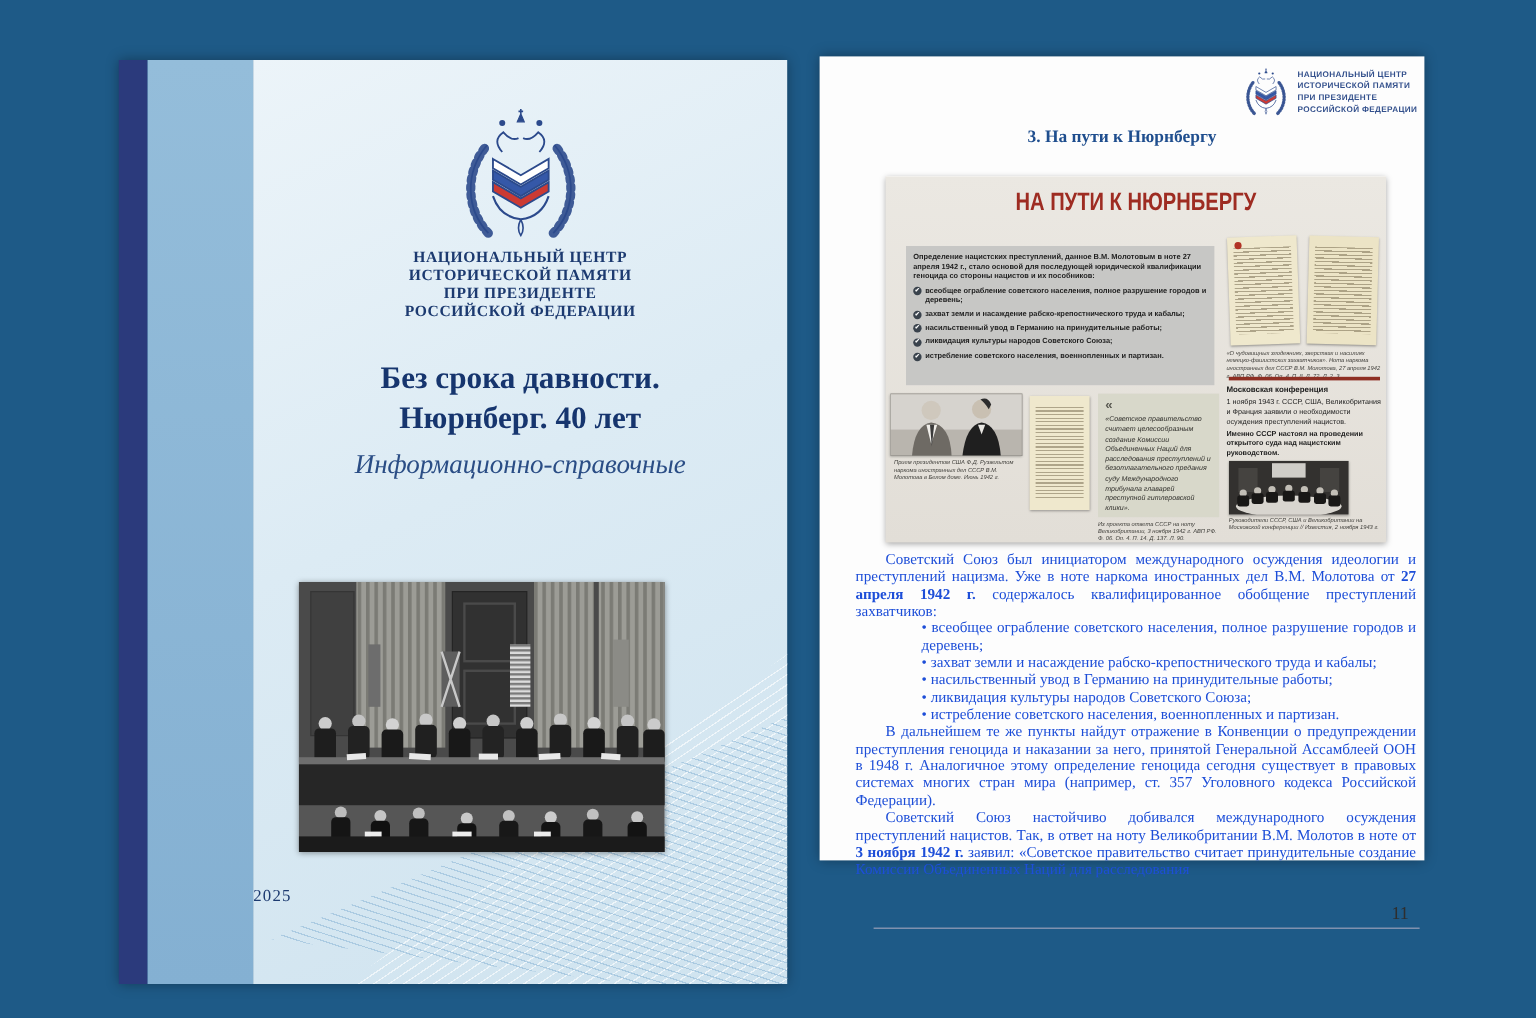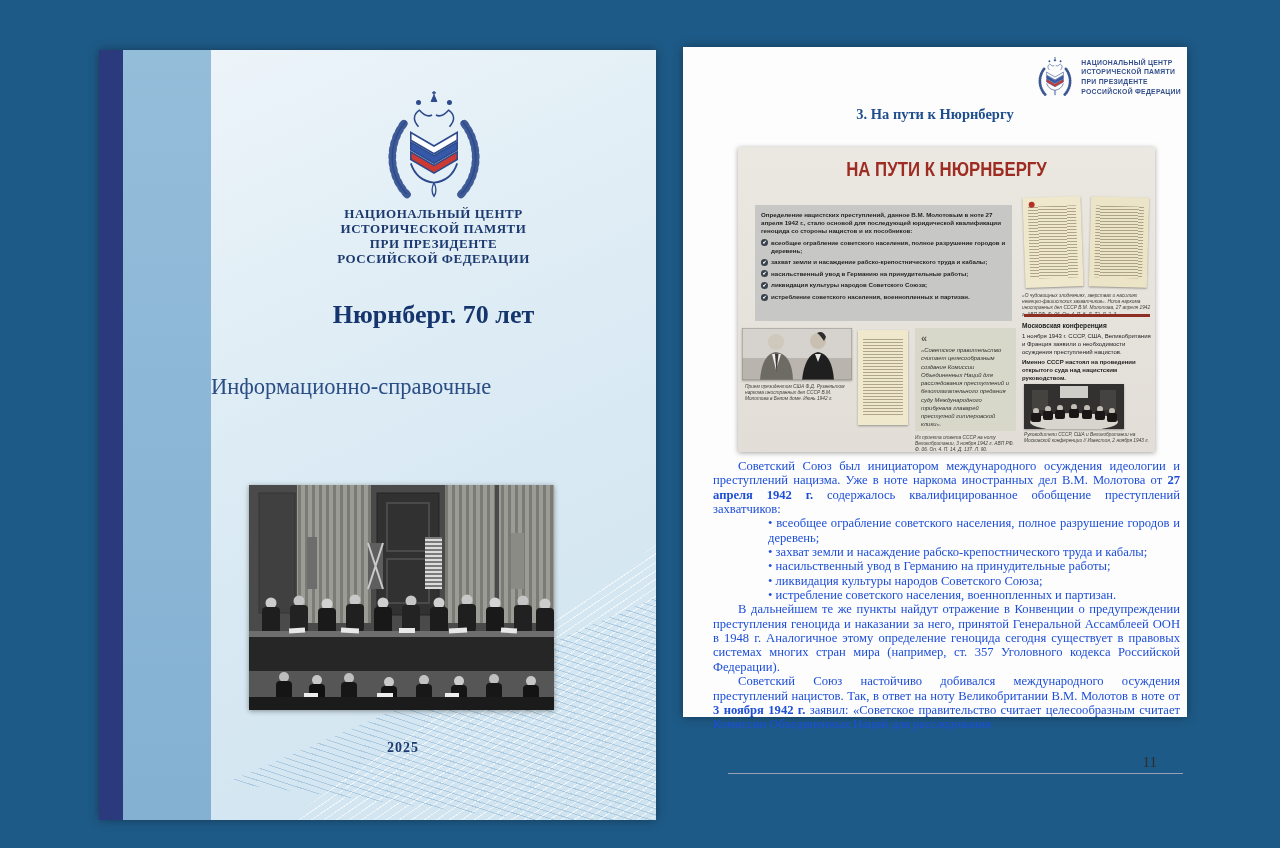--- a/index.html
+++ b/index.html
@@ -17,26 +17,26 @@
          background:repeating-linear-gradient(-34deg,rgba(255,255,255,.85) 0 1px,rgba(255,255,255,0) 1px 7px);
          clip-path:polygon(100% 0,100% 100%,0 100%);}
   .wave2{position:absolute;right:-40px;bottom:-20px;width:470px;height:260px;opacity:.55;
          background:repeating-linear-gradient(18deg,rgba(130,175,210,.9) 0 1px,rgba(255,255,255,0) 1px 6px);
          clip-path:polygon(100% 0,100% 100%,0 78%);}
   .cover-logo{position:absolute;top:38px;left:50%;transform:translateX(-50%);width:118px;height:116px;}
   .org-name{position:absolute;top:156px;left:0;width:100%;text-align:center;
             color:#1c3a70;font-weight:bold;font-size:13px;line-height:15px;letter-spacing:.5px;}
   .cover-title{position:absolute;top:248px;left:0;width:100%;text-align:center;
             color:#16356e;font-weight:bold;font-size:26px;line-height:34px;}
-  .cover-subtitle{position:absolute;top:320px;left:0;width:100%;text-align:left;
-            color:#2a4d85;font-size:22.5px;line-height:33px;}
+  .cover-subtitle{position:absolute;top:320px;left:0;width:100%;text-align:center;
+            color:#2a4d85;font-style:italic;font-size:22.5px;line-height:33px;}
   .cover-photo{position:absolute;left:38px;top:435px;width:305px;height:225px;
             box-shadow:0 1px 5px rgba(0,0,0,.4);}
-  .cover-year{position:absolute;top:690px;left:0;width:67%;text-align:center;
-            color:#1c3a70;font-weight:bold;font-size:14px;letter-spacing:1px;padding-left:43px;}
+  .cover-year{position:absolute;top:690px;left:0;width:67%;
+            color:#1c3a70;font-weight:normal;font-size:14px;letter-spacing:1px;}
 
   
   .page{position:absolute;left:683px;top:47px;width:504px;height:670px;background:#fdfdfd;
         box-shadow:0 0 10px rgba(0,0,0,.35);}
   .page-header{position:absolute;top:9px;right:6px;display:flex;align-items:center;gap:5px;}
   .header-emblem{width:42px;height:42px;flex:0 0 auto;}
   .header-org{font-family:"Liberation Sans",sans-serif;font-size:6.8px;font-weight:bold;
         color:#33508c;line-height:1.4;letter-spacing:.3px;}
   .section-title{position:absolute;top:59px;left:0;width:100%;text-align:center;
         font-weight:bold;color:#1f4e8e;font-size:14.5px;}
@@ -79,21 +79,21 @@
   .photo2{position:absolute;left:286px;top:237px;width:100px;height:45px;box-shadow:0 1px 2px rgba(0,0,0,.3);}
   .photo2-caption{position:absolute;left:286px;top:285px;width:126px;}
 
   
   .body-text{position:absolute;left:30px;top:412px;width:467px;font-size:12.6px;line-height:14.35px;
         color:#1d4ed8;text-align:justify;}
   .body-text p{margin:0;text-indent:25px;}
   .body-text ul{margin:0;padding:0 0 0 55px;list-style:none;}
   .body-text li::before{content:"• ";}
   .footer-rule{position:absolute;left:45px;width:455px;top:726px;border-top:1.2px solid #9aa0b8;}
-  .page-num{position:absolute;right:30px;top:707px;font-size:15px;color:#2e2e2e;}
+  .page-num{position:absolute;right:13px;top:707px;font-size:15px;color:#2e2e2e;}
 </style>
 </head>
 <body>
 
 <svg width="0" height="0" style="position:absolute" aria-hidden="true">
   <defs>
     <g id="emblem" stroke="#2c4a8c" fill="none" stroke-width="2">
 
       <path d="M57 14 L60 7 L63 14 Z" fill="#2c4a8c" stroke-width="1"></path>
       <line x1="60" y1="3" x2="60" y2="7" stroke-width="1.4"></line>
@@ -131,21 +131,22 @@
       </svg>
 
     <div class="org-name">
       <div>НАЦИОНАЛЬНЫЙ ЦЕНТР</div>
       <div>ИСТОРИЧЕСКОЙ ПАМЯТИ</div>
       <div>ПРИ ПРЕЗИДЕНТЕ</div>
       <div>РОССИЙСКОЙ ФЕДЕРАЦИИ</div>
     </div>
 
     <div class="cover-title">
-      <div>Нюрнберг. 70 лет</div>
+      <div>Без срока давности.</div>
+      <div>Нюрнберг. 40 лет</div>
     </div>
     <div class="cover-subtitle">
       <div>Информационно-справочные</div>
     </div>
 
     <svg class="cover-photo" viewBox="0 0 305 225">
       <defs>
         <pattern id="curt" width="7" height="10" patternUnits="userSpaceOnUse">
           <rect width="7" height="10" fill="#9c9c96"></rect>
             <rect width="3" height="10" fill="#7b7b75"></rect>
@@ -391,18 +392,18 @@
   <div class="body-text">
     <p><span>Советский Союз был инициатором международного осуждения идеологии и преступлений нацизма. Уже в ноте наркома иностранных дел В.М. Молотова от </span><b>27 апреля 1942 г.</b><span> содержалось квалифицированное обобщение преступлений захватчиков:</span></p>
     <ul>
       <li>всеобщее ограбление советского населения, полное разрушение городов и деревень;</li>
       <li>захват земли и насаждение рабско-крепостнического труда и кабалы;</li>
       <li>насильственный увод в Германию на принудительные работы;</li>
       <li>ликвидация культуры народов Советского Союза;</li>
       <li>истребление советского населения, военнопленных и партизан.</li>
     </ul>
     <p>В дальнейшем те же пункты найдут отражение в Конвенции о предупреждении преступления геноцида и наказании за него, принятой Генеральной Ассамблеей ООН в 1948 г. Аналогичное этому определение геноцида сегодня существует в правовых системах многих стран мира (например, ст. 357 Уголовного кодекса Российской Федерации).</p>
-    <p><span>Советский Союз настойчиво добивался международного осуждения преступлений нацистов. Так, в ответ на ноту Великобритании В.М. Молотов в ноте от </span><b>3 ноября 1942 г.</b><span> заявил: «Советское правительство считает целесообразным считает Комиссии Объединенных Наций для расследования</span></p>
+    <p><span>Советский Союз настойчиво добивался международного осуждения преступлений нацистов. Так, в ответ на ноту Великобритании В.М. Молотов в ноте от </span><b>3 ноября 1942 г.</b><span> заявил: «Советское правительство считает принудительные создание Комиссии Объединенных Наций для расследования</span></p>
   </div>
 
   <div class="page-num">11</div>
   <div class="footer-rule"></div>
 </div>
 
 </body></html>

